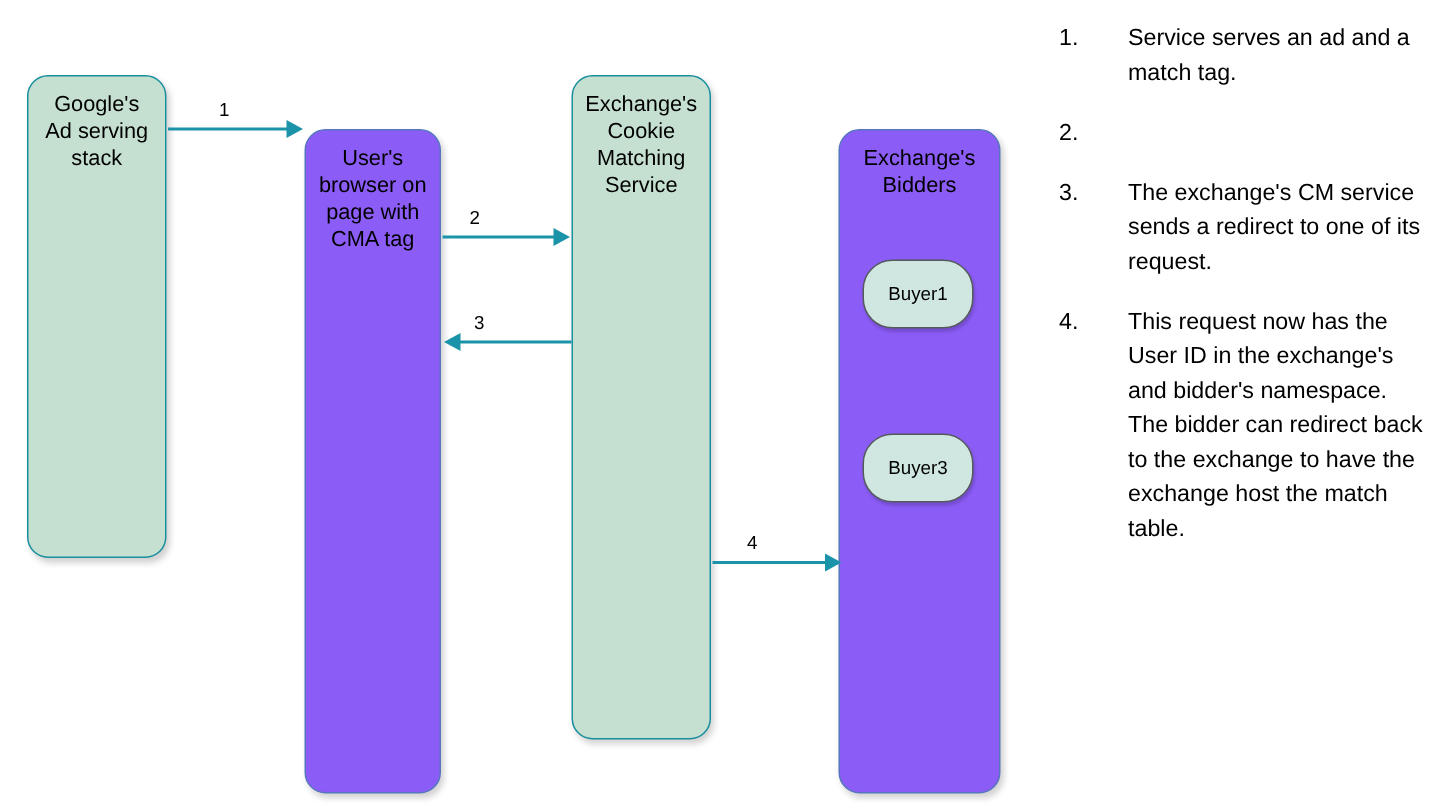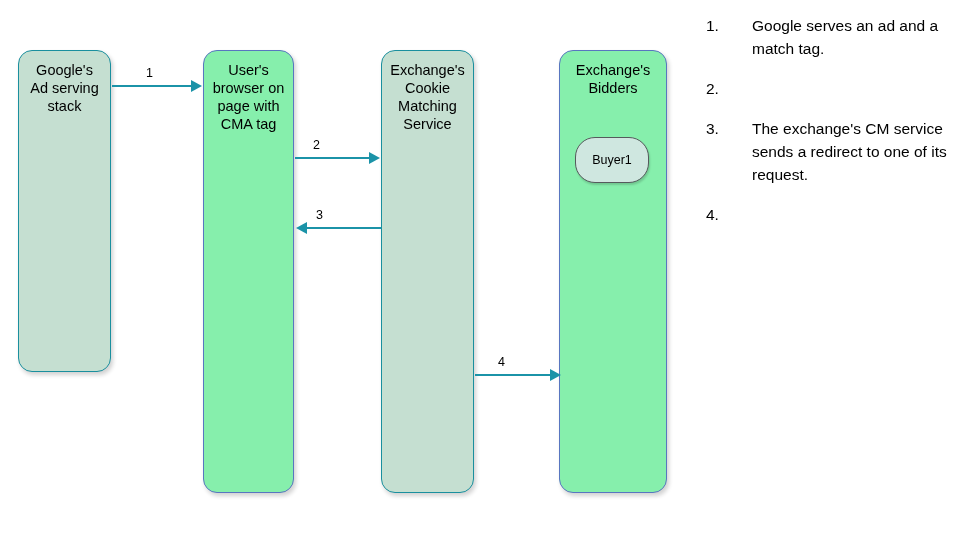--- a/index.html
+++ b/index.html
@@ -27,22 +27,23 @@
     position: absolute;
     border-radius: 14px;
     box-sizing: border-box;
     box-shadow: 2px 3px 4px rgba(0,0,0,0.18);
   }
   .lane-green {
     background: #c5dfd1;
     border: 1.4px solid #1a8f9e;
   }
   .lane-blue {
-    background: #86efac;
+    background: #8b5cf6;
     border: 1.4px solid #5876c0;
+    margin-top: 36px;
   }
   .lane-title {
     position: absolute;
     left: 0; right: 0;
     top: 10px;
     text-align: center;
     font-size: 14.5px;
     line-height: 18px;
     color: #000;
     padding: 0 4px;
@@ -152,49 +153,51 @@
 Cookie
 Matching
 Service</div>
   </div>
 
   <div class="lane lane-blue" id="lane-bidders">
     <div class="lane-title">Exchange's
 Bidders</div>
 
     <div class="buyer" style="top:86px">Buyer1</div>
+    <div class="buyer" style="top:202px">Buyer3</div>
   </div>
 
   <div class="arrow right" style="left:112px; top:85px; width:80px;"></div>
   <div class="arrow-label" style="left:146px; top:66px;">1</div>
 
   <div class="arrow right" style="left:295px; top:157px; width:75px;"></div>
   <div class="arrow-label" style="left:313px; top:138px;">2</div>
 
   <div class="arrow left" style="left:306px; top:227px; width:75px;"></div>
   <div class="arrow-label" style="left:316px; top:208px;">3</div>
 
   <div class="arrow right" style="left:475px; top:374px; width:76px;"></div>
   <div class="arrow-label" style="left:498px; top:355px;">4</div>
 
 </div>
 
 <div id="steps">
 
   <div class="step">
     <div class="step-num">1.</div>
-    <div class="step-text">Google serves an ad and a match tag.</div>
+    <div class="step-text">Service serves an ad and a match tag.</div>
   </div>
 
   <div class="step">
     <div class="step-num">2.</div>
   </div>
 
   <div class="step">
     <div class="step-num">3.</div>
     <div class="step-text">The exchange's CM service sends a redirect to one of its request.</div>
   </div>
 
   <div class="step">
     <div class="step-num">4.</div>
+    <div class="step-text">This request now has the User ID in the exchange's and bidder's namespace. The bidder can redirect back to the exchange to have the exchange host the match table.</div>
   </div>
 
 </div>
 
 </body></html>

